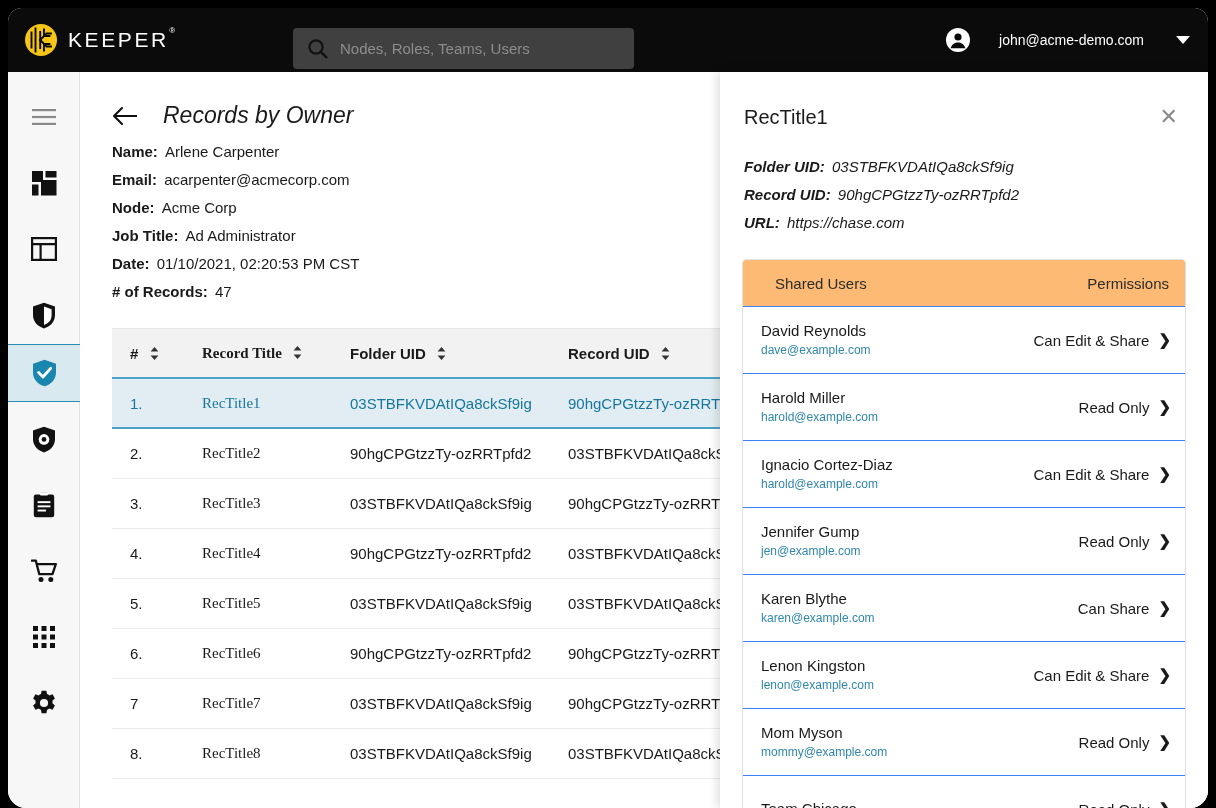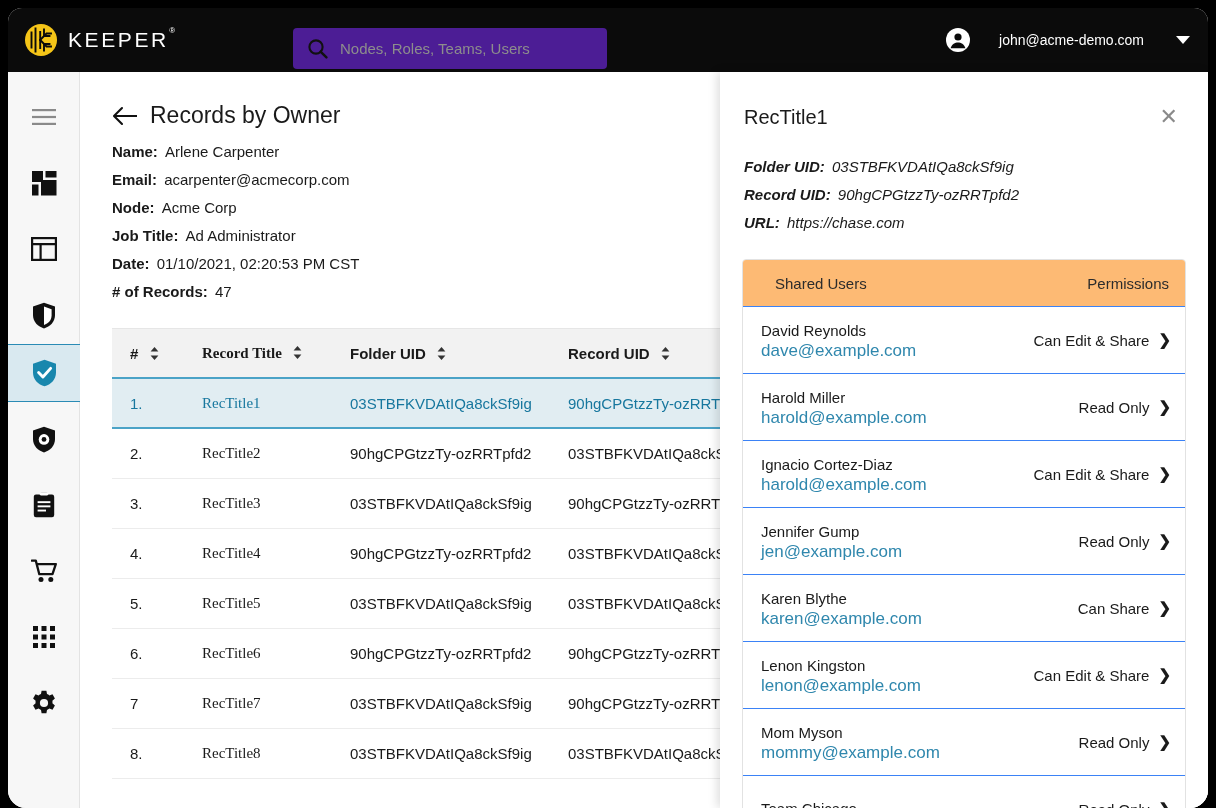--- a/index.html
+++ b/index.html
@@ -46,22 +46,22 @@
   .logo-reg {
     position: absolute;
     top: -2px; right: -9px;
     font-size: 8px;
     color: #ffffff;
   }
 
   .search-box {
     position: absolute;
     left: 285px; top: 20px;
-    width: 314px; height: 41px;
-    background: #4c1d95;
+    width: 341px; height: 41px;
+    background: #404040;
     border-radius: 4px;
     display: flex; align-items: center;
     padding-left: 14px;
     gap: 12px;
   }
   .search-box svg { flex: 0 0 auto; }
   .search-placeholder {
     color: #8d8d8d;
     font-size: 15px;
   }
@@ -107,22 +107,23 @@
   .main {
     position: absolute;
     left: 72px; top: 64px;
     width: 1128px; height: 736px;
     background: #ffffff;
     overflow: hidden;
   }
 
   .page-head {
     display: flex; align-items: center;
-    gap: 12px;
+    gap: 25px;
     margin: 30px 0 0 32px;
+    font-style: italic;
   }
   .page-title {
     font-size: 23px;
     color: #1a1a1a;
     font-weight: 400;
   }
 
   .meta {
     margin: 9px 0 0 32px;
     line-height: 28px;
@@ -213,21 +214,21 @@
   }
   .user-row {
     display: flex; justify-content: space-between;
     align-items: center;
     height: 67px;
     padding: 0 14px 0 18px;
     border-top: 1px solid #3b82f6;
     background: #fff;
   }
   .user-name { font-size: 15px; color: #1a1a1a; line-height: 20px; }
-  .user-email { font-size: 17px; color: #2f87ad; line-height: 19px; }
+  .user-email { font-size: 12px; color: #2f87ad; line-height: 19px; }
   .perm-wrap { display: flex; align-items: center; gap: 9px; }
   .perm-label { font-size: 15px; color: #1a1a1a; }
   .chev { color: #1a1a1a; font-size: 15px; font-weight: 700; }
 </style>
 </head>
 <body>
 
 <div class="app-frame">
 
   <div class="topbar">

